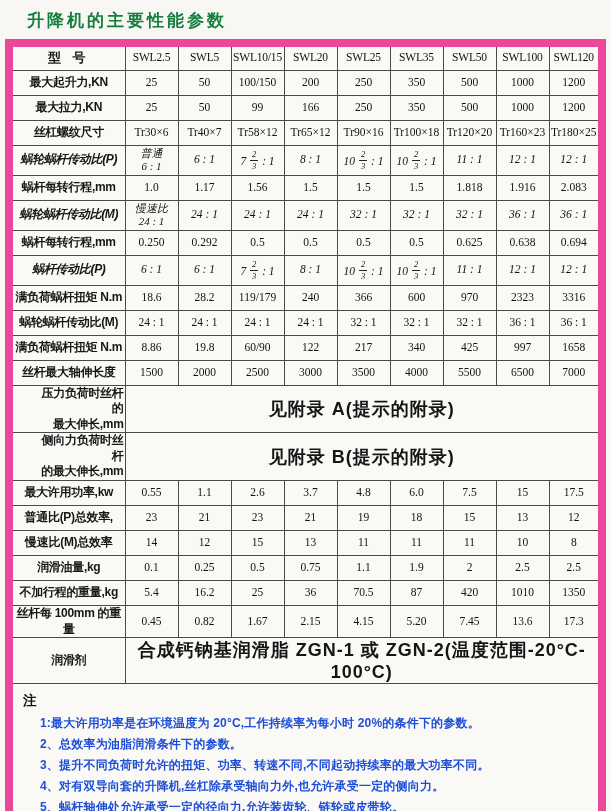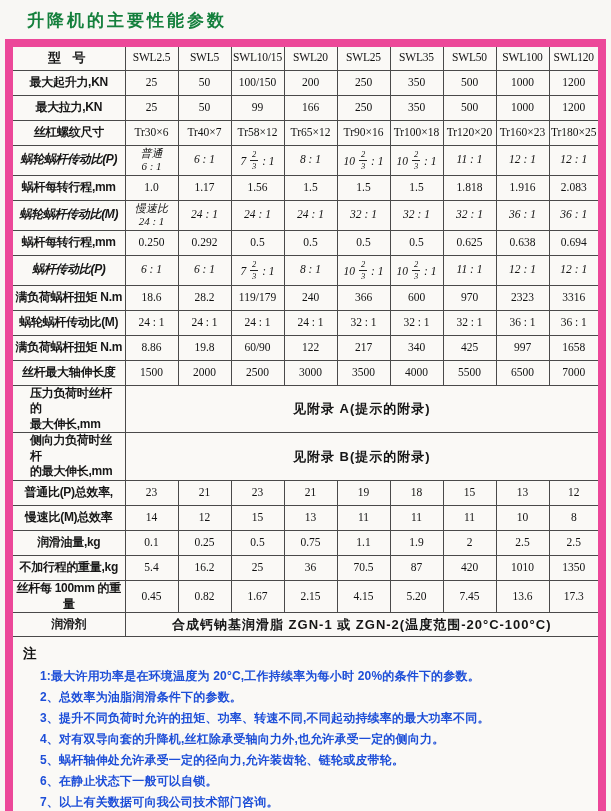--- a/index.html
+++ b/index.html
@@ -37,24 +37,24 @@
     font-size:11.5px;color:#121212;
     white-space:pre-line;line-height:1.2;
   }
   .head-lbl{font-size:13px;letter-spacing:4px;}
   .head-val{font-size:11.5px;letter-spacing:-0.2px;}
   .row-head{height:27px;}
   .row-normal{height:25px;}
   .row-frac{height:30px;font-style:italic;}
   .row-two{height:36px;}
   .row-lub{height:24px;}
-  .row-two .lbl{text-align:left;padding-left:17px;}
+  .row-two .lbl{text-align:right;padding-left:17px;}
   .stacked-small{font-size:11px;margin-top:40px;}
   .merged{
-    font-weight:bold;font-size:13px;letter-spacing:1px;color:#151515;
+    font-weight:bold;font-size:18px;letter-spacing:1px;color:#151515;
   }
   .frac{
     display:inline-block;vertical-align:-38%;
     text-align:center;font-size:8.5px;line-height:1;margin:0 1px;
     font-family:"Liberation Serif", serif;
   }
   .fn{display:block;border-bottom:1px solid #222;padding:0 2px 1px;}
   .fd{display:block;padding-top:1px;}
   .row-notes td{
     height:164px;text-align:left;vertical-align:top;
@@ -248,20 +248,32 @@
           <td class="lbl">压力负荷时丝杆的
 最大伸长,mm</td>
           <td class="merged" colspan="9">见附录 A(提示的附录)</td>
         </tr>
         <tr class="row-two">
           <td class="lbl">侧向力负荷时丝杆
 的最大伸长,mm</td>
           <td class="merged" colspan="9">见附录 B(提示的附录)</td>
         </tr>
         <tr class="row-normal">
+          <td class="lbl">最大许用功率,kw</td>
+          <td class="val">0.55</td>
+          <td class="val">1.1</td>
+          <td class="val">2.6</td>
+          <td class="val">3.7</td>
+          <td class="val">4.8</td>
+          <td class="val">6.0</td>
+          <td class="val">7.5</td>
+          <td class="val">15</td>
+          <td class="val">17.5</td>
+        </tr>
+        <tr class="row-normal">
           <td class="lbl">普通比(P)总效率,</td>
           <td class="val">23</td>
           <td class="val">21</td>
           <td class="val">23</td>
           <td class="val">21</td>
           <td class="val">19</td>
           <td class="val">18</td>
           <td class="val">15</td>
           <td class="val">13</td>
           <td class="val">12</td>

